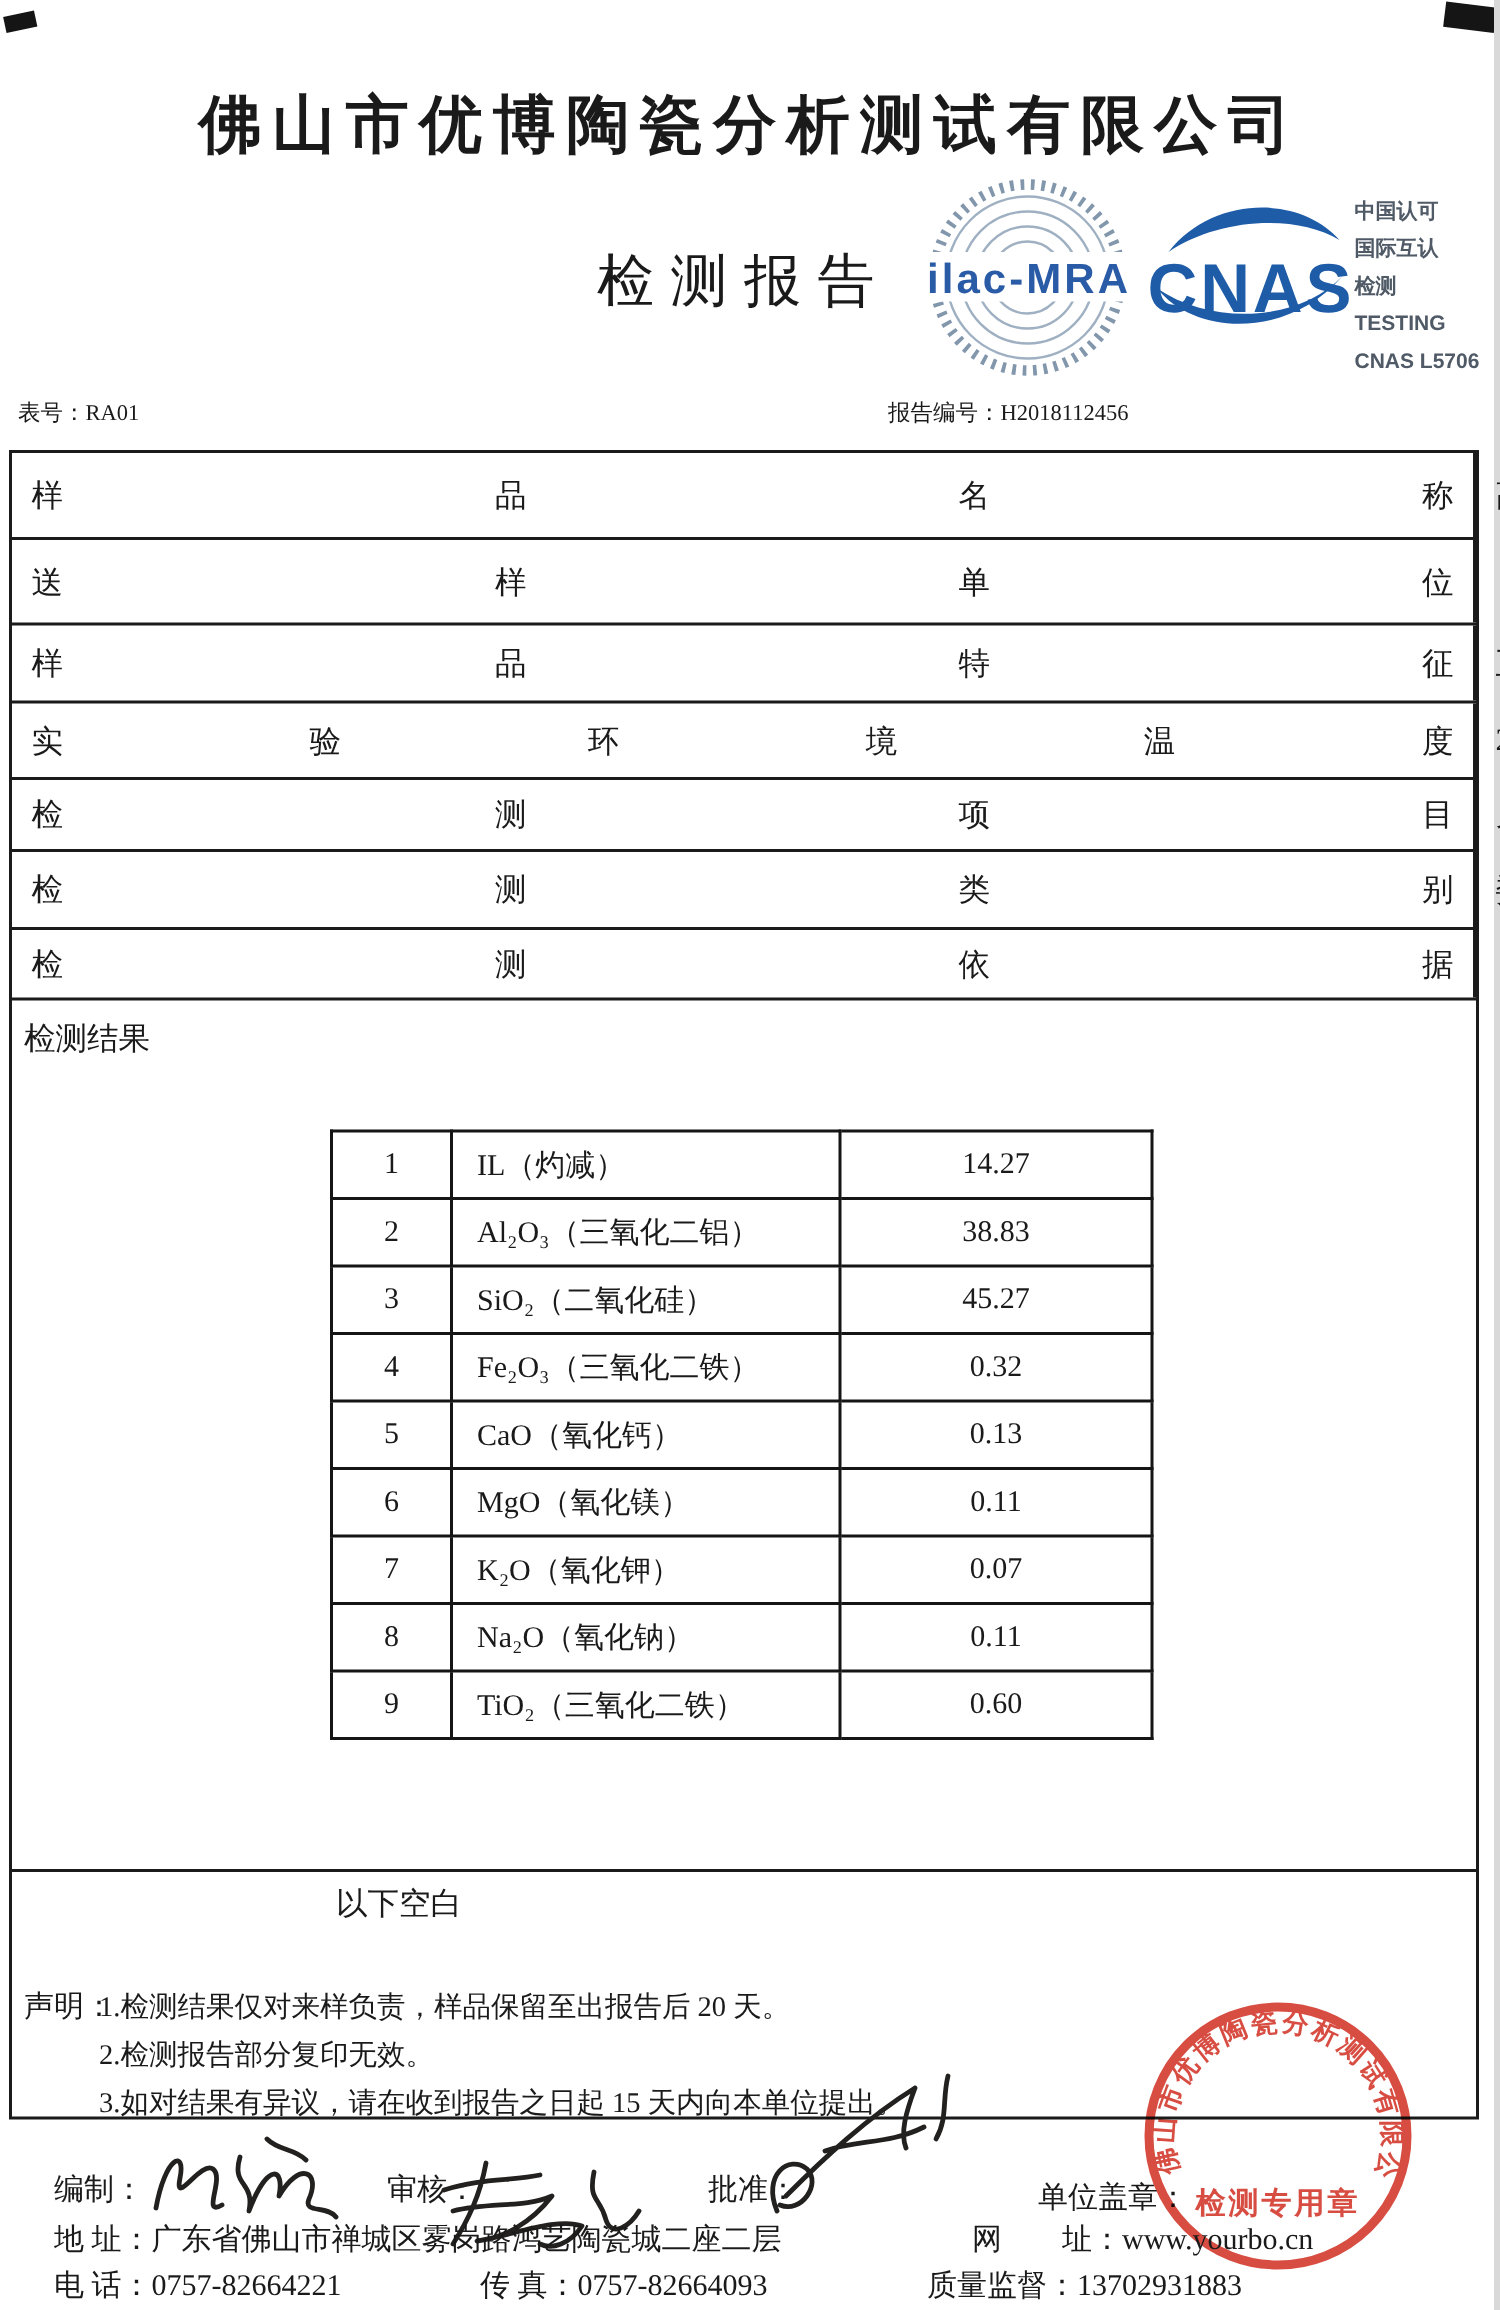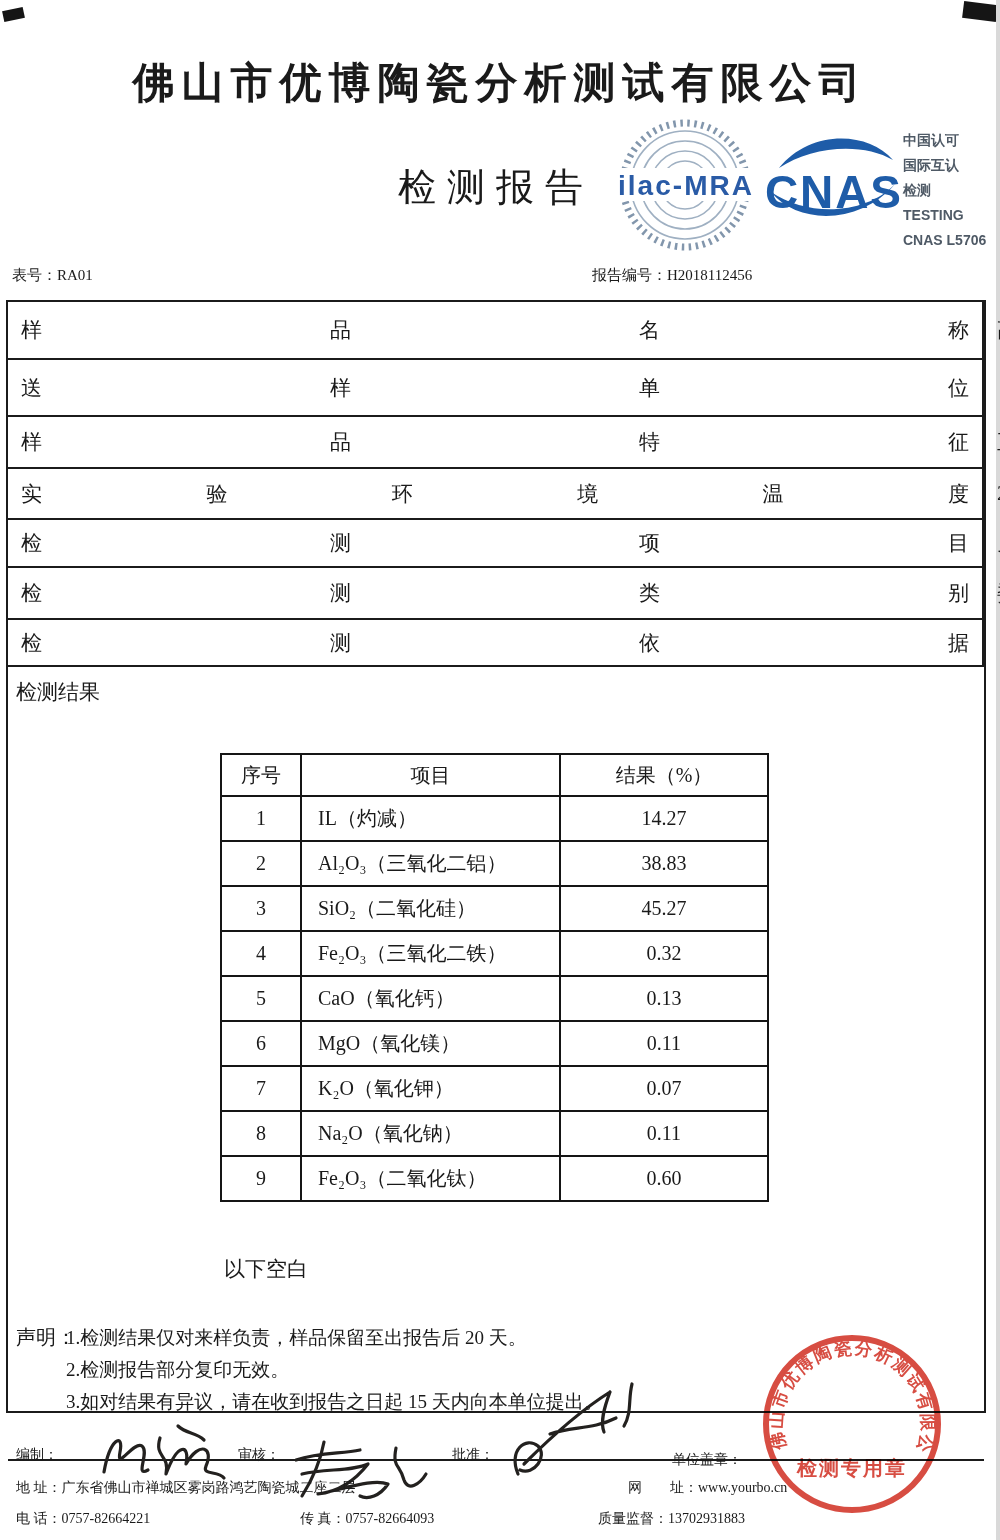--- a/index.html
+++ b/index.html
@@ -25,21 +25,21 @@
   .wspan{flex:1;}
   [data-justify]{display:flex;justify-content:space-between;width:100%;}
   .res-table{left:212px;top:451px;border-collapse:collapse;table-layout:fixed;}
   .res-table td,.res-table th{border:2px solid #151515;font-size:20px;font-weight:normal;padding:0;}
   .res-table .num{text-align:center;}
   .res-table .item{text-align:left;padding-left:16px;font-family:"Liberation Serif","DejaVu Serif","DejaVu Sans",serif;}
   
   .stmt-label{font-weight:normal;font-size:20px;position:absolute;left:8px;top:8px;}
   .stmt-item{position:absolute;left:58px;font-size:19px;white-space:nowrap;}
   
-  .foot{font-size:14px;white-space:nowrap;}
+  .foot{font-size:20px;white-space:nowrap;margin-left:20px;}
   .sig-svg{stroke:#23211f;fill:none;stroke-width:3.2;stroke-linecap:round;stroke-linejoin:round;}
   
   .stamp{mix-blend-mode:multiply;opacity:.88;}
   .edge-mark{background:#151515;}
   .scan-edge{left:996px;top:0;width:4px;height:1540px;background:#d9d9d9;}
 </style>
 </head>
 <body>
 
 <div class="abs edge-mark" style="left:3px;top:9px;width:21px;height:11px;transform:rotate(-12deg);"></div>
@@ -156,36 +156,31 @@
   <div class="trow" style="top:318px;height:47px;">
     <div class="c br w1 lab" data-justify="">
         <span>检</span>
         <span>测</span>
         <span>依</span>
         <span>据</span>
       </div>
     <div class="c wspan val">GB/T 21114-2007 GB/T 4734-1996 GB/T 23774-2009</div>
   </div>
 
-  <div class="trow" style="top:365px;height:794px;">
+  <div class="trow" style="top:365px;height:581px;">
     <div style="position:relative;width:100%;height:100%;">
       <div class="abs" style="left:8px;top:11px;font-size:21px;">检测结果</div>
 
       <table class="res-table abs" style="left:212px;top:86px;">
         <colgroup>
             <col style="width:80px;">
             <col style="width:259px;">
             <col style="width:208px;">
           </colgroup>
         <tbody>
-            <tr style="height:42px;">
-          <th class="num">序号</th>
-          <th class="num">项目</th>
-          <th class="num">结果（%）</th>
-        </tr>
         <tr style="height:45px;">
               <td class="num">1</td>
               <td class="item">IL（灼减）</td>
               <td class="num">14.27</td>
             </tr>
         <tr style="height:45px;">
               <td class="num">2</td>
               <td class="item">Al₂O₃（三氧化二铝）</td>
               <td class="num">38.83</td>
             </tr>
@@ -214,21 +209,21 @@
               <td class="item">K₂O（氧化钾）</td>
               <td class="num">0.07</td>
             </tr>
         <tr style="height:45px;">
               <td class="num">8</td>
               <td class="item">Na₂O（氧化钠）</td>
               <td class="num">0.11</td>
             </tr>
         <tr style="height:45px;">
               <td class="num">9</td>
-              <td class="item">Fe₂O₃（二氧化钛）</td>
+              <td class="item">TiO₂（三氧化二铁）</td>
               <td class="num">0.60</td>
             </tr>
       </tbody>
         </table>
 
       <div class="abs" style="left:216px;top:588px;font-size:21px;">以下空白</div>
     </div>
   </div>
 
   <div class="trow" style="top:1014px;height:95px;border-bottom:none;">

